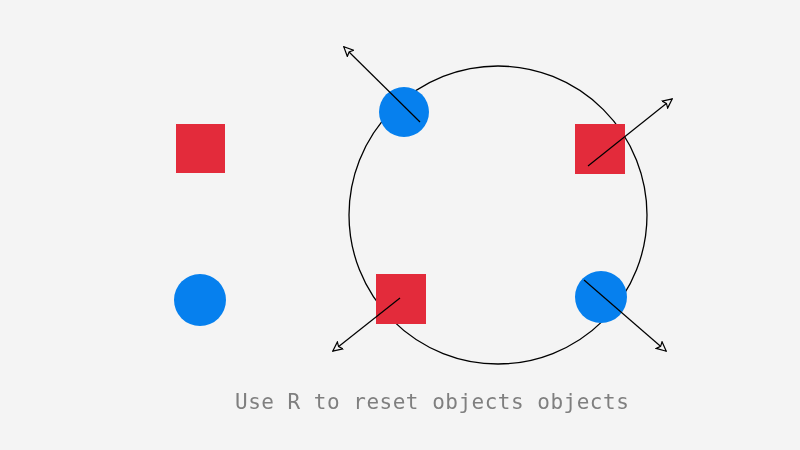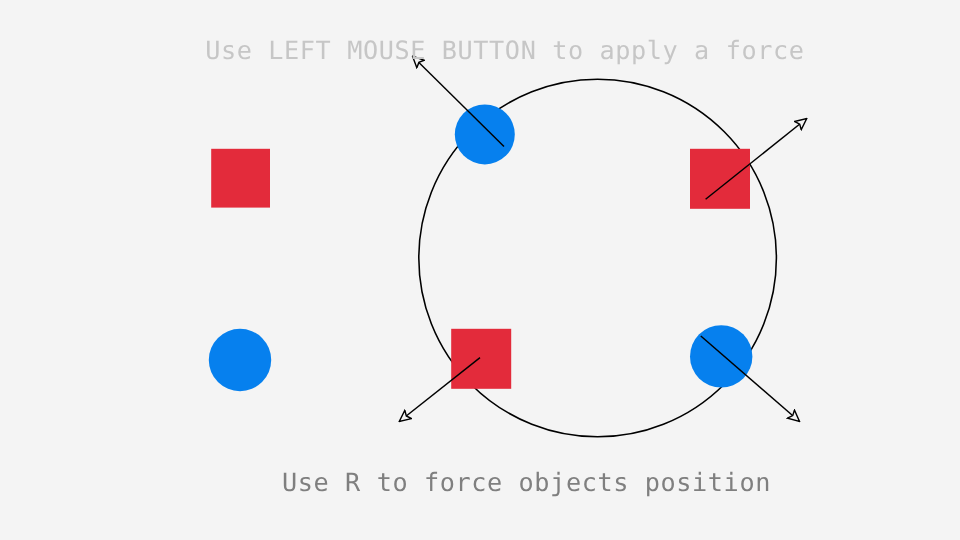--- a/index.html
+++ b/index.html
@@ -70,17 +70,16 @@
     </g>
 
     <g id="arrows-layer" stroke="#000000" stroke-width="1.2" fill="none">
       <line x1="420" y1="122" x2="344" y2="47" marker-end="url(#open-arrowhead)"></line>
       <line x1="588" y1="166" x2="672" y2="99" marker-end="url(#open-arrowhead)"></line>
       <line x1="400" y1="298" x2="333" y2="351" marker-end="url(#open-arrowhead)"></line>
       <line x1="584" y1="280" x2="666" y2="351" marker-end="url(#open-arrowhead)"></line>
     </g>
   </svg>
 
-  <div class="hint-text" id="hint-top" style="left: 171px; top: 30px; color: rgb(198, 198, 198); font-size: 21px;">Use LEFT MOUSE BUTTON to apply a force</div>
 
-  <div class="hint-text" id="hint-bottom" style="left: 235px; top: 390px; color: rgb(127, 127, 127); font-size: 21px;">Use R to force objects position</div>
+  <div class="hint-text" id="hint-bottom" style="left: 235px; top: 390px; color: rgb(127, 127, 127); font-size: 21px;">Use R to reset objects objects</div>
 
 </div>
 
 </body></html>

